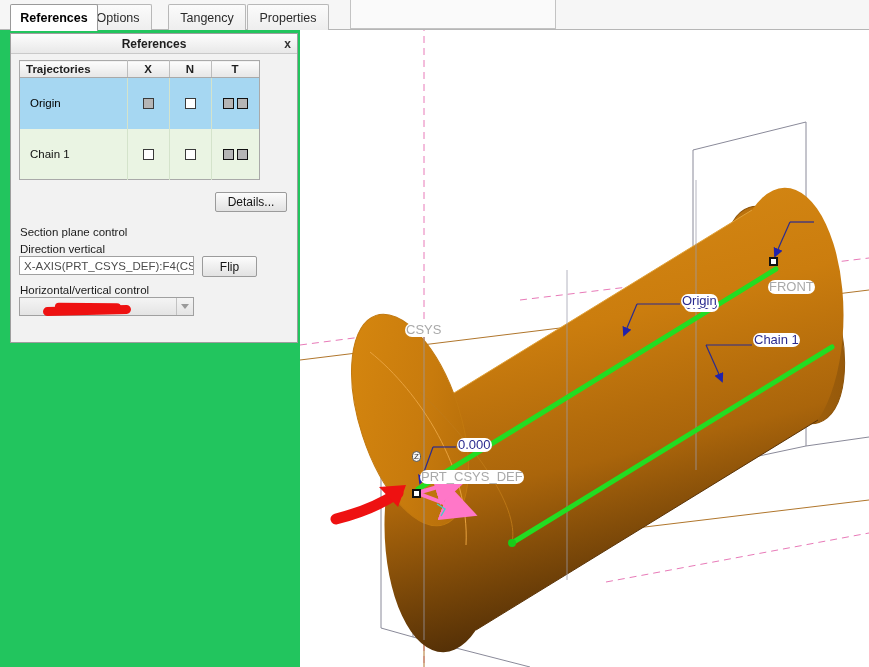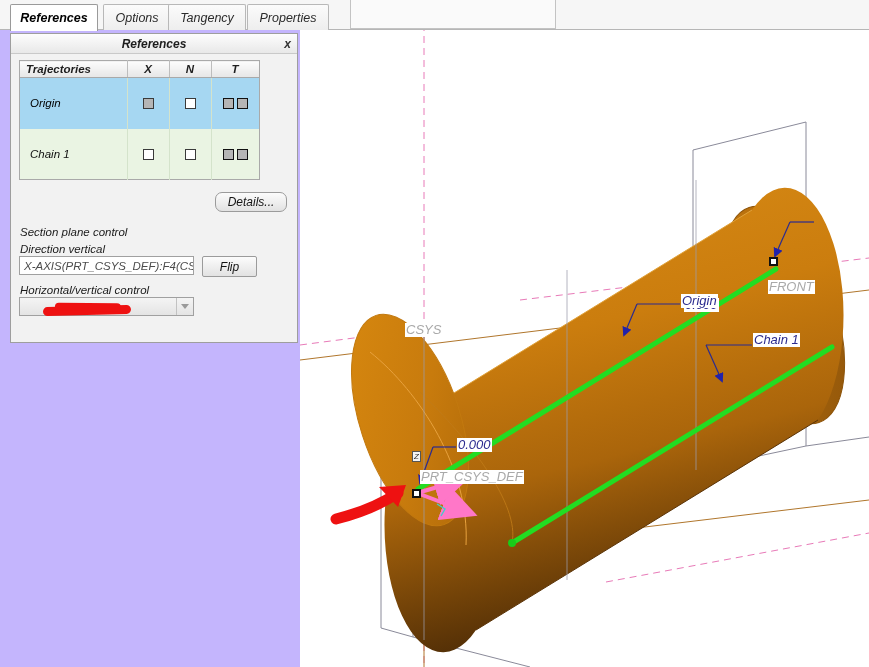--- a/index.html
+++ b/index.html
@@ -6,22 +6,21 @@
   html, body {
     margin: 0; padding: 0;
     width: 869px; height: 667px;
     overflow: hidden;
     background: #ffffff;
     font-family: "Liberation Sans", sans-serif;
   }
   #app {
     position: relative;
     width: 869px; height: 667px;
-    background: #c4b5fd;
-    font-style: italic;
+    background: #22c55e;
   }
 
   
   #tabbar {
     position: absolute; left: 0; top: 0;
     width: 869px; height: 30px;
     background: #f6f6f6;
     border-bottom: 1px solid #b6b6b6;
   }
   .tab {
@@ -122,21 +121,21 @@
   .btn {
     display: inline-flex; align-items: center; justify-content: center;
     background: linear-gradient(#fcfcfc,#e2e2e2);
     border: 1px solid #9b9b9b;
     border-radius: 2px;
     font-size: 12px; color: #141414;
     cursor: pointer;
   }
   #details-btn {
     position: absolute; right: 10px; top: 138px;
-    width: 72px; height: 20px; border-radius: 7px;
+    width: 72px; height: 20px;
   }
   .fieldlabel {
     font-size: 11.5px; color: #1a1a1a;
     margin: 0 0 1px 1px;
   }
   .combo {
     position: relative;
     width: 175px; height: 19px;
     background: linear-gradient(#fdfdfd,#e9e9e9);
     border: 1px solid #a0a0a0;
@@ -219,20 +218,21 @@
   #vpsvg { position: absolute; left: -300px; top: -30px; }
 
   .lbl {
     position: absolute;
     background: #ffffff;
     font-size: 13px;
     color: #2b2b8f;
     white-space: nowrap;
     padding: 0 1px;
     line-height: 14px;
+    border-radius: 7px;
   }
   .lbl.plane { color: #a9a9a9; }
   .lbl.tiny {
     font-size: 8px; color: #303030;
     border: 1px solid #555;
     background: #f4f4f4;
     padding: 0 1px; line-height: 9px;
   }
   .sqmark {
     position: absolute;
@@ -243,21 +243,21 @@
 </style>
 </head>
 <body>
 
 <div id="app">
 
   <div id="tabbar">
     <div class="tab active" style="left:10px;width:88px;">
       <span>References</span>
     </div>
-    <div class="tab" style="left:103px;width:68px;text-align:right;">
+    <div class="tab" style="left:84px;width:68px;text-align:right;">
       <span>Options</span>
     </div>
     <div class="tab" style="left:168px;width:78px;justify-content:center;">
       <span>Tangency</span>
     </div>
     <div class="tab" style="left:247px;width:82px;">
       <span>Properties</span>
     </div>
   </div>
   <div id="toppanel"></div>

